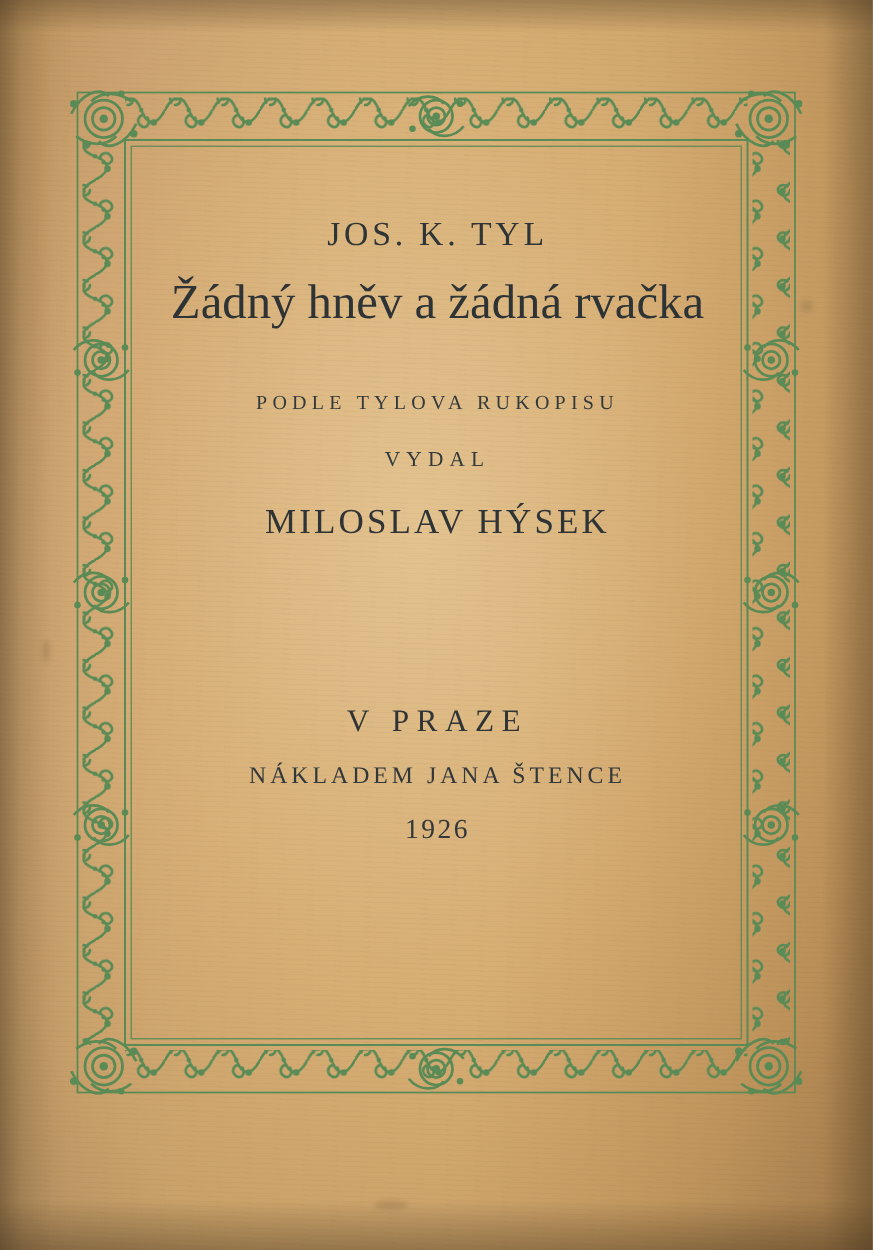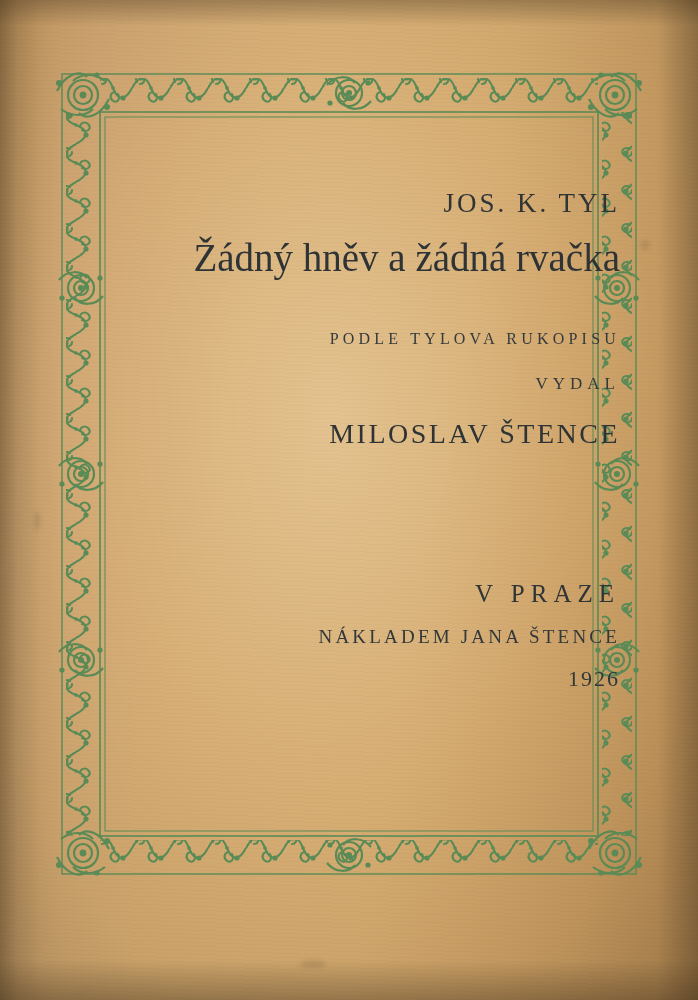--- a/index.html
+++ b/index.html
@@ -72,25 +72,24 @@
     position: absolute;
     left: 56px; top: 68px;
     width: 586px; height: 812px;
     pointer-events: none;
   }
   .ornament-svg { display:block; }
 
   
   #textblock {
     position: absolute;
-    left: 100px; top: 120px;
+    left: 100px; top: 104px;
     width: 500px; height: 710px;
-    text-align: right;
+    text-align: center;
     color: #33383a;
-    padding-left: 20px;
   }
   .author {
     margin-top: 68px;
     font-size: 27px;
     letter-spacing: 3px;
     color: #2f3436;
     font-family: "Liberation Serif", serif;
   }
   .title {
     margin-top: 16px;
@@ -252,19 +251,19 @@
       <use href="#side-medallion" transform="translate(293,25)"></use>
       <use href="#side-medallion" transform="translate(293,787) scale(1,-1)"></use>
     </svg>
   </div>
 
   <div id="textblock">
     <div class="author">JOS. K. TYL</div>
     <div class="subtitle">Žádný hněv a žádná rvačka</div>
     <div class="source">PODLE TYLOVA RUKOPISU</div>
     <div class="vydal">VYDAL</div>
-    <div class="editor">MILOSLAV ŠTENCE</div>
+    <div class="editor">MILOSLAV HÝSEK</div>
     <div class="place">V PRAZE</div>
     <div class="publisher">NÁKLADEM JANA ŠTENCE</div>
     <div class="year">1926</div>
   </div>
 
 </div>
 
 </body></html>

